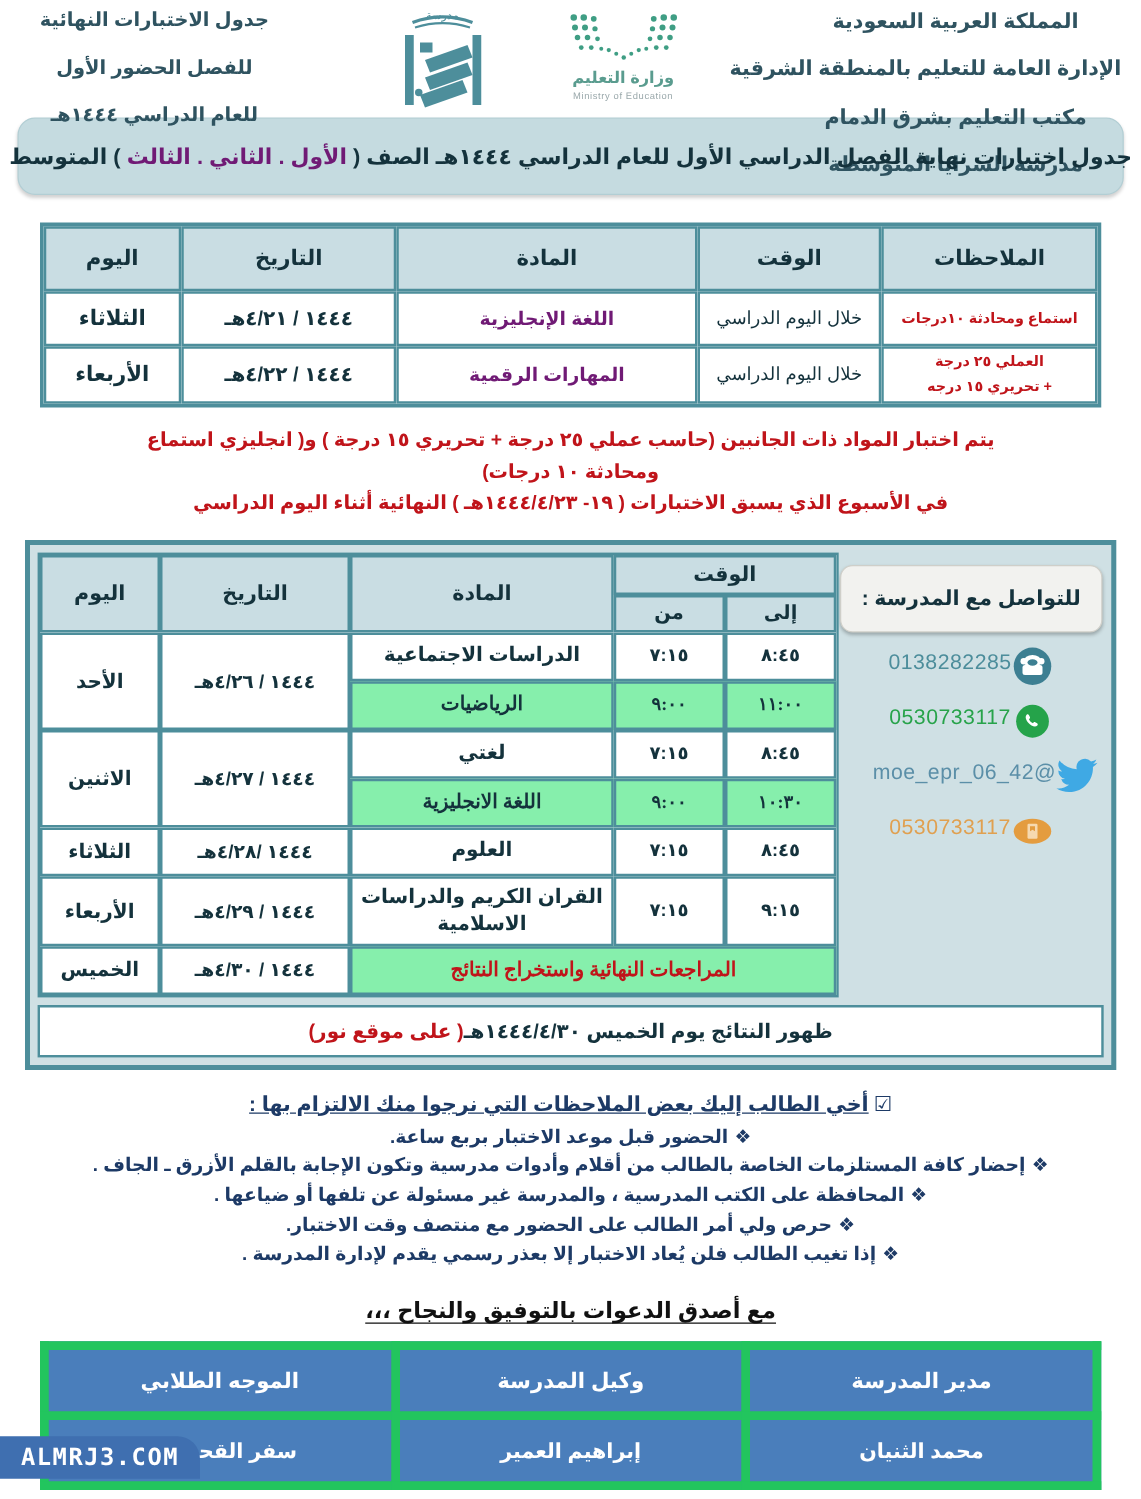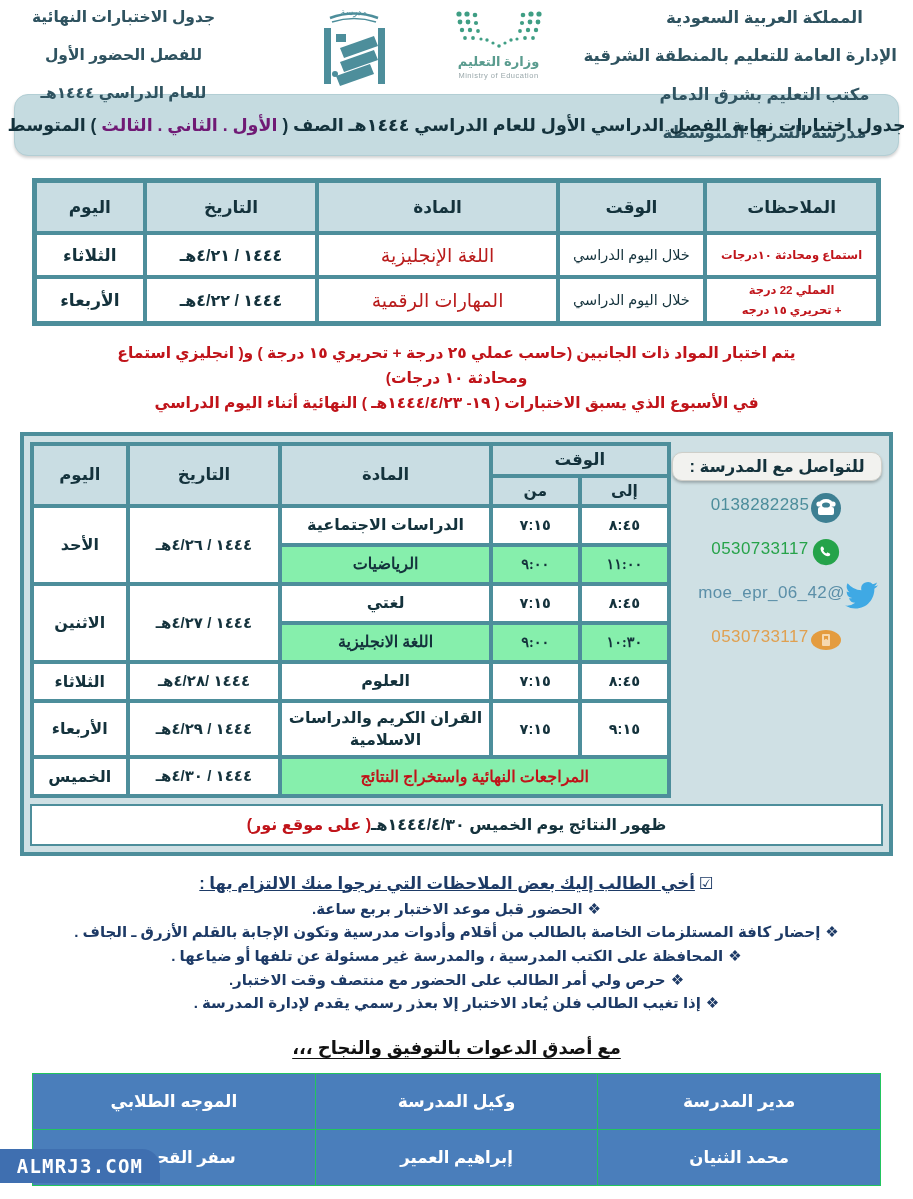--- a/index.html
+++ b/index.html
@@ -101,21 +101,21 @@
   table.t1 thead th {
     background: #c9dde3;
     height: 52px;
     font-size: 17px;
     font-weight: bold;
     color: #14323c;
   }
   table.t1 tbody td { height: 44px; background:#fff; }
   .c-day  { font-size: 17px; font-weight: bold; color:#14323c; }
   .c-date { font-size: 16px; font-weight: bold; color:#14323c; letter-spacing:.5px;}
-  .c-sub  { font-size: 19px; font-weight: normal; color:#b91c1c; }
+  .c-sub  { font-size: 15px; font-weight: bold; color:#701a75; }
   .c-time { font-size: 14.5px; color:#14323c; }
   .c-note { font-size: 11.5px; color:#c0141a; font-weight: bold; line-height: 1.75; }
 
   
   .redpara {
     margin: 14px 40px 0 40px;
     text-align: center;
     color: #c0141a;
     font-weight: bold;
     font-size: 15.5px;
@@ -138,21 +138,21 @@
     display: flex;
     flex-direction: column;
     align-items: center;
     padding-top: 10px;
   }
   .contact-pill {
     background: #f2f2ef;
     border: 1px solid #cfcfc9;
     border-radius: 10px;
     box-shadow: 0 2px 3px rgba(0,0,0,.25);
-    padding: 4px 16px;
+    padding: 16px 16px;
     font-size: 16.5px;
     font-weight: bold;
     color: #14323c;
     white-space: nowrap;
   }
   .c-item { display:flex; flex-direction:row; align-items:flex-start; margin-top: 10px; }
   .c-ico { width: 34px; height: 34px; display:flex; align-items:center; justify-content:center; }
   .c-val { font-size: 17px; margin-top: 4px; letter-spacing:.4px; font-family:"Liberation Sans", sans-serif;}
   .v-phone { color:#4c8d9b; }
   .v-wa    { color:#27a34a; }
@@ -220,21 +220,21 @@
     text-decoration: underline; text-underline-offset: 4px;
   }
 
   
   .sig-wrap { margin: 14px 32px 0 32px; }
   table.t3 {
     width: 100%; border-collapse: collapse; table-layout: fixed;
     background:#4a7ebb;
   }
   table.t3 td {
-    border: 1px solid #22c55e;
+    border: 7px solid #22c55e;
     height: 56px; text-align:center; vertical-align:middle;
     color:#ffffff; font-size: 17px; font-weight: bold;
   }
   table.t3 tr.r2 td { font-size: 16.5px; }
 
   
   .wm {
     position:absolute; left: 0; bottom: 16px;
     width: 160px; height: 34px;
     background:#3f6fb0;
@@ -355,21 +355,21 @@
       <tbody>
         <tr>
           <td class="c-note">استماع ومحادثة ١٠درجات</td>
           <td class="c-time">خلال اليوم الدراسي</td>
           <td class="c-sub">اللغة الإنجليزية</td>
           <td class="c-date">١٤٤٤ / ٤/٢١هـ</td>
           <td class="c-day">الثلاثاء</td>
         </tr>
         <tr>
           <td class="c-note">
-            <div>العملي 22 درجة</div>
+            <div>العملي ٢٥ درجة</div>
             <div>+ تحريري ١٥ درجه</div>
           </td>
           <td class="c-time">خلال اليوم الدراسي</td>
           <td class="c-sub">المهارات الرقمية</td>
           <td class="c-date">١٤٤٤ / ٤/٢٢هـ</td>
           <td class="c-day">الأربعاء</td>
         </tr>
       </tbody>
     </table>
   </div>

